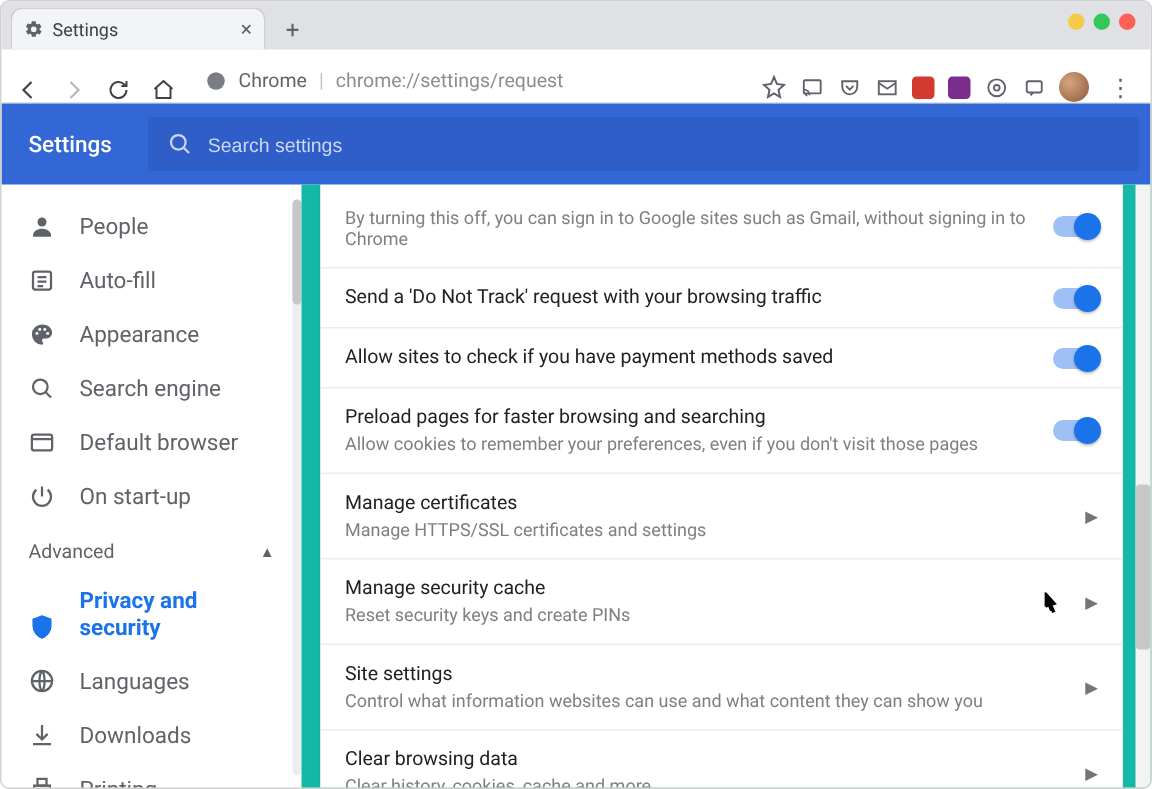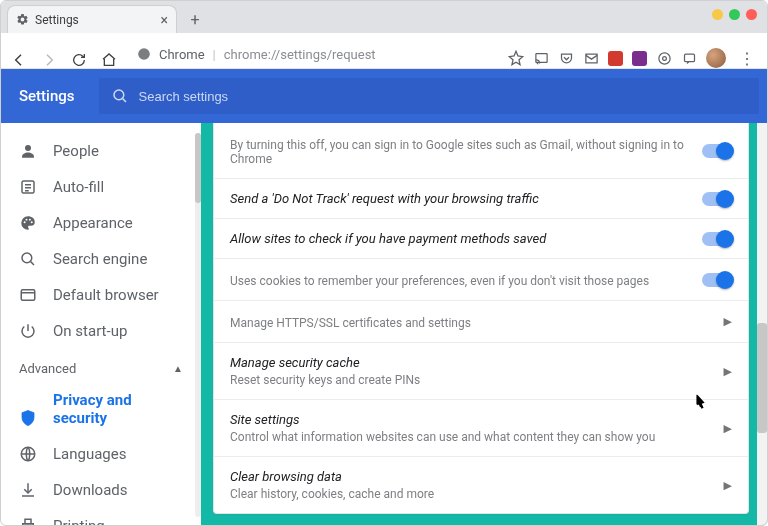--- a/index.html
+++ b/index.html
@@ -48,21 +48,21 @@
   .side-item.active .s-icon svg { stroke: #1a73e8; fill: #1a73e8; }
   .s-icon { width: 18px; display: flex; align-items: center; justify-content: center; color: #5f6368; }
   .section-header { display: flex; align-items: center; justify-content: space-between; padding: 12px 18px 6px 18px; color: #5f6368; font-size: 13px; cursor: pointer; }
   .chev { font-size: 10px; color: #5f6368; }
 
   .main { flex: 1; background: #14b8a6; padding: 0 18px 0 12px; overflow: hidden; position: relative; }
   .card { background: #fff; border: 1px solid #e4e4e4; border-top: none; border-radius: 0 0 4px 4px; box-shadow: 0 1px 2px rgba(0,0,0,0.04); }
   .row { border-top: 1px solid #ececec; padding: 12px 16px; display: flex; align-items: center; gap: 12px; cursor: pointer; }
   .row:first-child { border-top: none; }
   .row .txt { flex: 1; }
-  .row .primary { color: #202124; font-size: 13px; font-style: italic; }
+  .row .primary { color: #202124; font-size: 13px; }
   .row .secondary { color: #7d7f83; font-size: 12px; margin-top: 3px; }
   .row .arrow { color: #757575; font-size: 11px; }
 
   .toggle { width: 30px; height: 14px; background: #9fc0f5; border-radius: 8px; position: relative; }
   .toggle::after { content: ""; position: absolute; right: -2px; top: -2px; width: 18px; height: 18px; background: #1a73e8; border-radius: 50%; box-shadow: 0 1px 2px rgba(0,0,0,0.3); }
 
   .main-scroll { position: absolute; right: 0; top: 0; bottom: 0; width: 10px; background: #f3f3f3; }
   .main-thumb { position: absolute; right: 0; top: 200px; width: 10px; height: 110px; background: #c7c7c7; border-radius: 3px; }
 
   .cursor-ptr { position: absolute; right: 58px; top: 270px; font-size: 16px; color: #000; pointer-events: none; }
@@ -301,26 +301,28 @@
         <div class="toggle"></div>
       </div>
       <div class="row">
         <div class="txt">
             <div class="primary">Allow sites to check if you have payment methods saved</div>
           </div>
         <div class="toggle"></div>
       </div>
       <div class="row">
         <div class="txt">
-          <div class="secondary">Uses cookies to remember your preferences, even if you don't visit those pages</div>
+          <div class="primary">Preload pages for faster browsing and searching</div>
+          <div class="secondary">Allow cookies to remember your preferences, even if you don't visit those pages</div>
         </div>
         <div class="toggle"></div>
       </div>
       <div class="row">
         <div class="txt">
+          <div class="primary">Manage certificates</div>
           <div class="secondary">Manage HTTPS/SSL certificates and settings</div>
         </div>
         <span class="arrow">▶</span>
       </div>
       <div class="row">
         <div class="txt">
           <div class="primary">Manage security cache</div>
           <div class="secondary">Reset security keys and create PINs</div>
         </div>
         <span class="arrow">▶</span>

